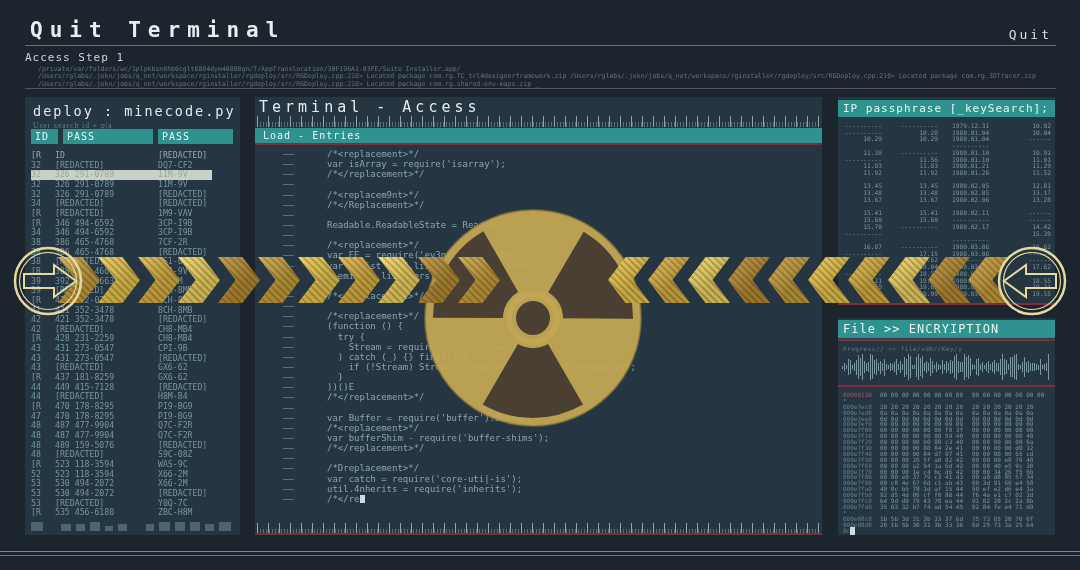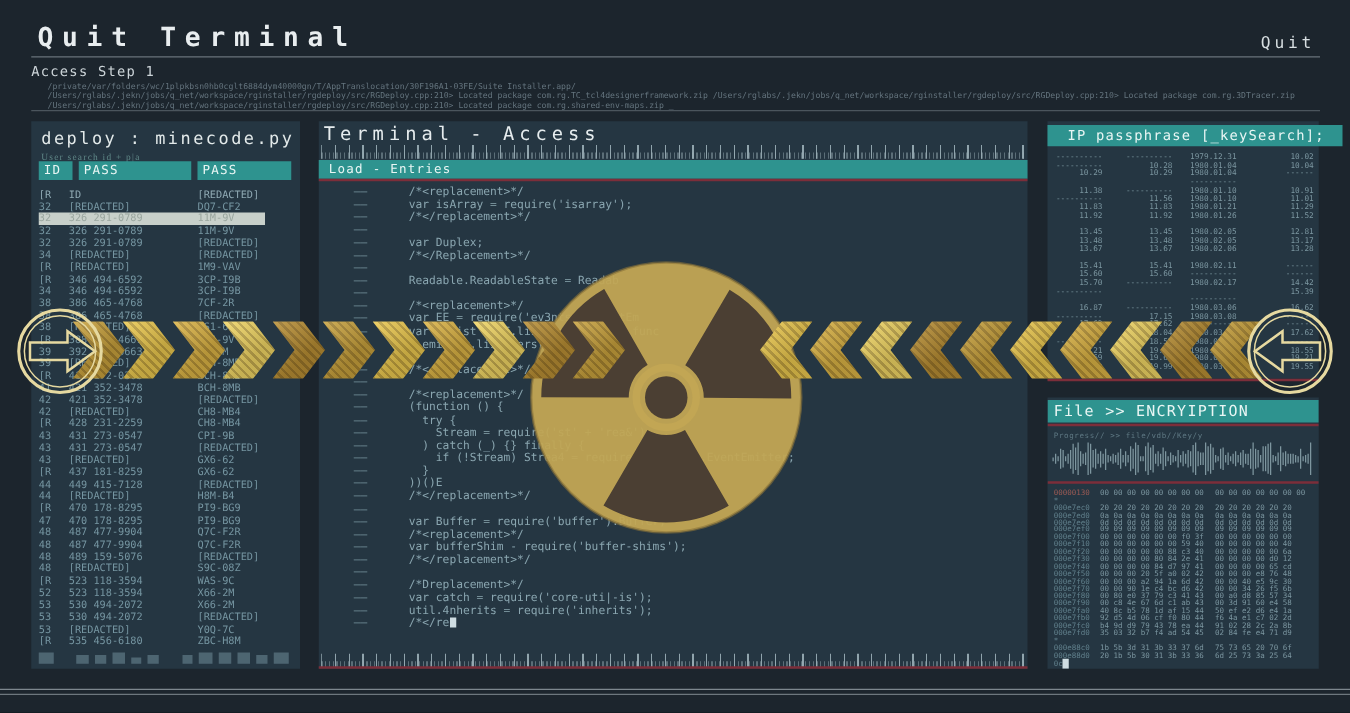--- a/index.html
+++ b/index.html
@@ -57,21 +57,21 @@
   .redline { background:#7c2e3a; }
   #cp-red-top { left:0; top:46px; width:567px; height:2px; }
   #code-lines { left:28px; top:52px; width:530px; }
   .cline { height:10.15px; font-size:9px; line-height:10.15px; white-space:pre; color:#8aa6b0; }
   .cline .dash { color:#74919b; display:inline-block; width:44px; }
   #cp-ruler-bot { left:2px; top:426px; width:563px; }
   #cp-red-bot { left:0; top:436px; width:567px; height:2px; }
   .cursor { display:inline-block; width:5px; height:8px; background:#cfdde2; vertical-align:middle; }
 
   
-  .ip-head { left:0; top:3px; width:236px; height:17px; font-size:11px; line-height:17px; padding-left:16px; letter-spacing:1px; }
+  .ip-head { left:0; top:3px; width:217px; height:17px; font-size:11px; line-height:17px; padding-left:5px; letter-spacing:1px; }
   #ip-rows { left:4px; top:26px; width:209px; }
   .iprow { display:grid; grid-template-columns:48px 56px 70px 35px; height:6.73px;
            font-size:6.2px; line-height:6.73px; color:#7b96a0; white-space:nowrap; }
   .iprow span:nth-child(1), .iprow span:nth-child(2) { text-align:right; padding-right:8px; }
   .iprow span:nth-child(3) { text-align:left; padding-left:6px; }
   .iprow span:nth-child(4) { text-align:right; }
   #ip-red { left:838px; top:303px; width:217px; height:2px; }
 
   
   .enc-head { left:0; top:2px; width:217px; height:18px; font-size:12px; line-height:18px; padding-left:5px; letter-spacing:1px; }
@@ -332,21 +332,21 @@
   <div class="abs panel" id="center-panel">
     <div class="abs cp-title">Terminal - Access</div>
     <div class="abs ruler" id="cp-ruler-top"></div>
     <div class="abs teal-bar cp-loadbar">Load - Entries</div>
     <div class="abs redline" id="cp-red-top"></div>
     <div class="abs" id="code-lines">
         <div class="cline"><span class="dash">——</span><span>/*&lt;replacement&gt;*/</span></div>
         <div class="cline"><span class="dash">——</span><span>var isArray = require('isarray');</span></div>
         <div class="cline"><span class="dash">——</span><span>/*&lt;/replacement&gt;*/</span></div>
         <div class="cline"><span class="dash">——</span><span></span></div>
-        <div class="cline"><span class="dash">——</span><span>var Duplex;</span></div>
+        <div class="cline"><span class="dash">——</span><span>/*&lt;replacem9nt&gt;*/</span></div>
         <div class="cline"><span class="dash">——</span><span>/*&lt;/Replacement&gt;*/</span></div>
         <div class="cline"><span class="dash">——</span><span></span></div>
         <div class="cline"><span class="dash">——</span><span>Readable.ReadableState = Readab</span></div>
         <div class="cline"><span class="dash">——</span><span></span></div>
         <div class="cline"><span class="dash">——</span><span>/*&lt;replacement&gt;*/</span></div>
         <div class="cline"><span class="dash">——</span><span>var EE = require('ev3nts').EventEm</span></div>
         <div class="cline"><span class="dash">——</span><span>var EEList = EE.listenerCount || func</span></div>
         <div class="cline"><span class="dash">——</span><span>  emitter.listeners(type).length</span></div>
         <div class="cline"><span class="dash">——</span><span>}</span></div>
         <div class="cline"><span class="dash">——</span><span>/*&lt;/replacement&gt;*/</span></div>

